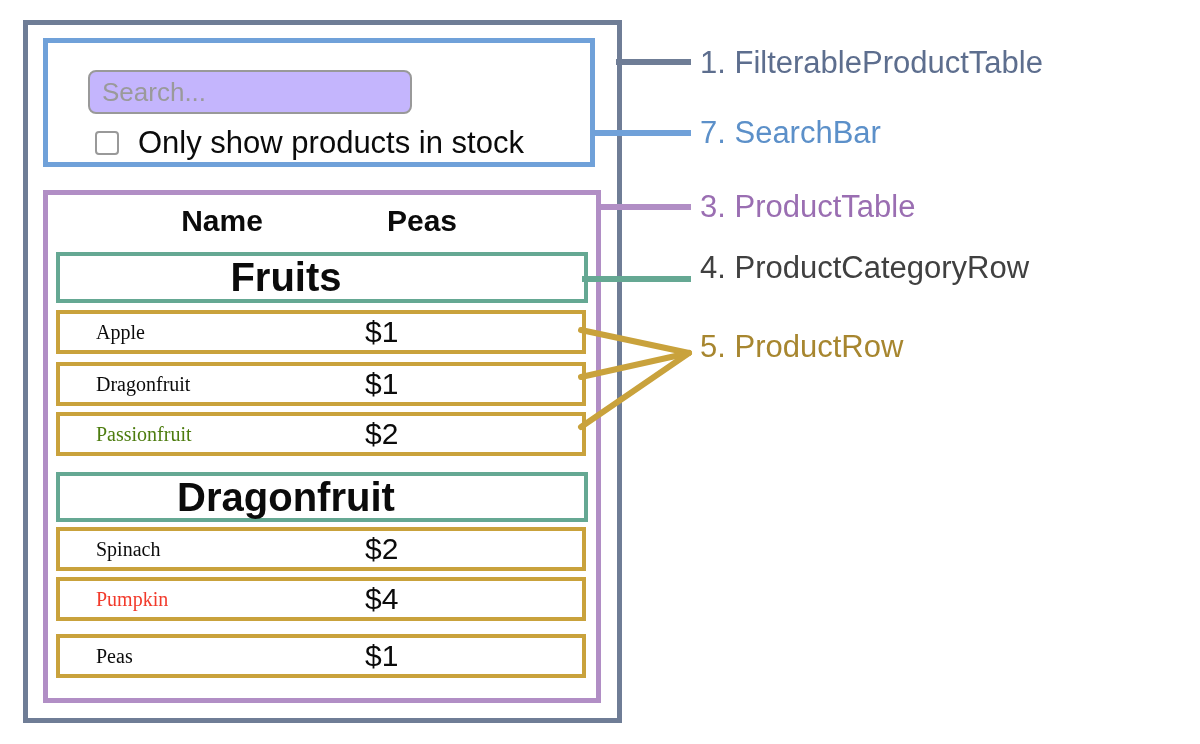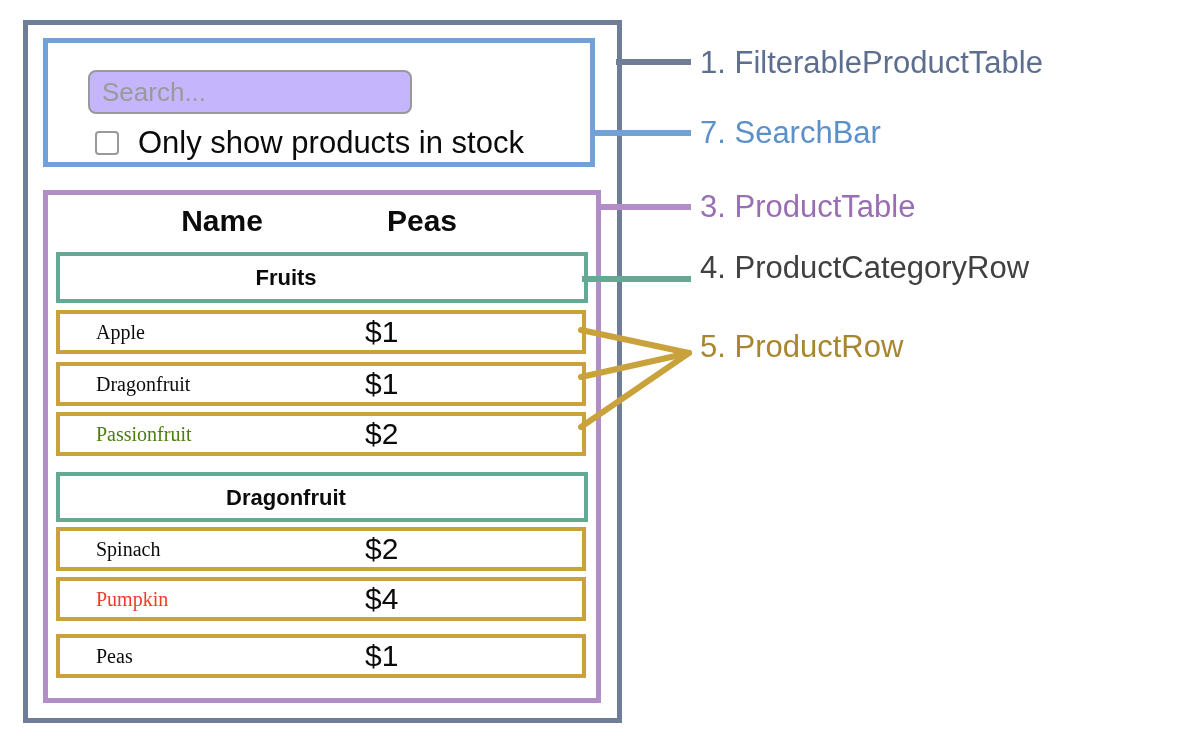--- a/index.html
+++ b/index.html
@@ -39,21 +39,21 @@
   }
   .col-header.name{left:92px;}
   .col-header.price{left:292px;}
 
   .category-row{
     position:absolute;left:8px;width:532px;height:51px;
     box-sizing:border-box;border:4px solid #65a893;background:#fff;
   }
   .category-row .cat-label{
     position:absolute;left:0;top:0;width:452px;height:43px;line-height:43px;
-    text-align:center;font-size:22px;font-weight:bold;color:#0b0b0b;white-space:nowrap;
+    text-align:center;font-size:40px;font-weight:bold;color:#0b0b0b;white-space:nowrap;
   }
   .cat-fruits{top:57px;}
   .cat-vegetables{top:277px;height:50px;}
 
   .product-row{
     position:absolute;left:8px;width:530px;height:44px;
     box-sizing:border-box;border:4px solid #c9a23c;background:#fff;
   }
   .product-row .cell-name{
     position:absolute;left:36px;top:0;height:24px;line-height:36px;font-size:20px;white-space:nowrap;font-family:Liberation Serif, serif;

